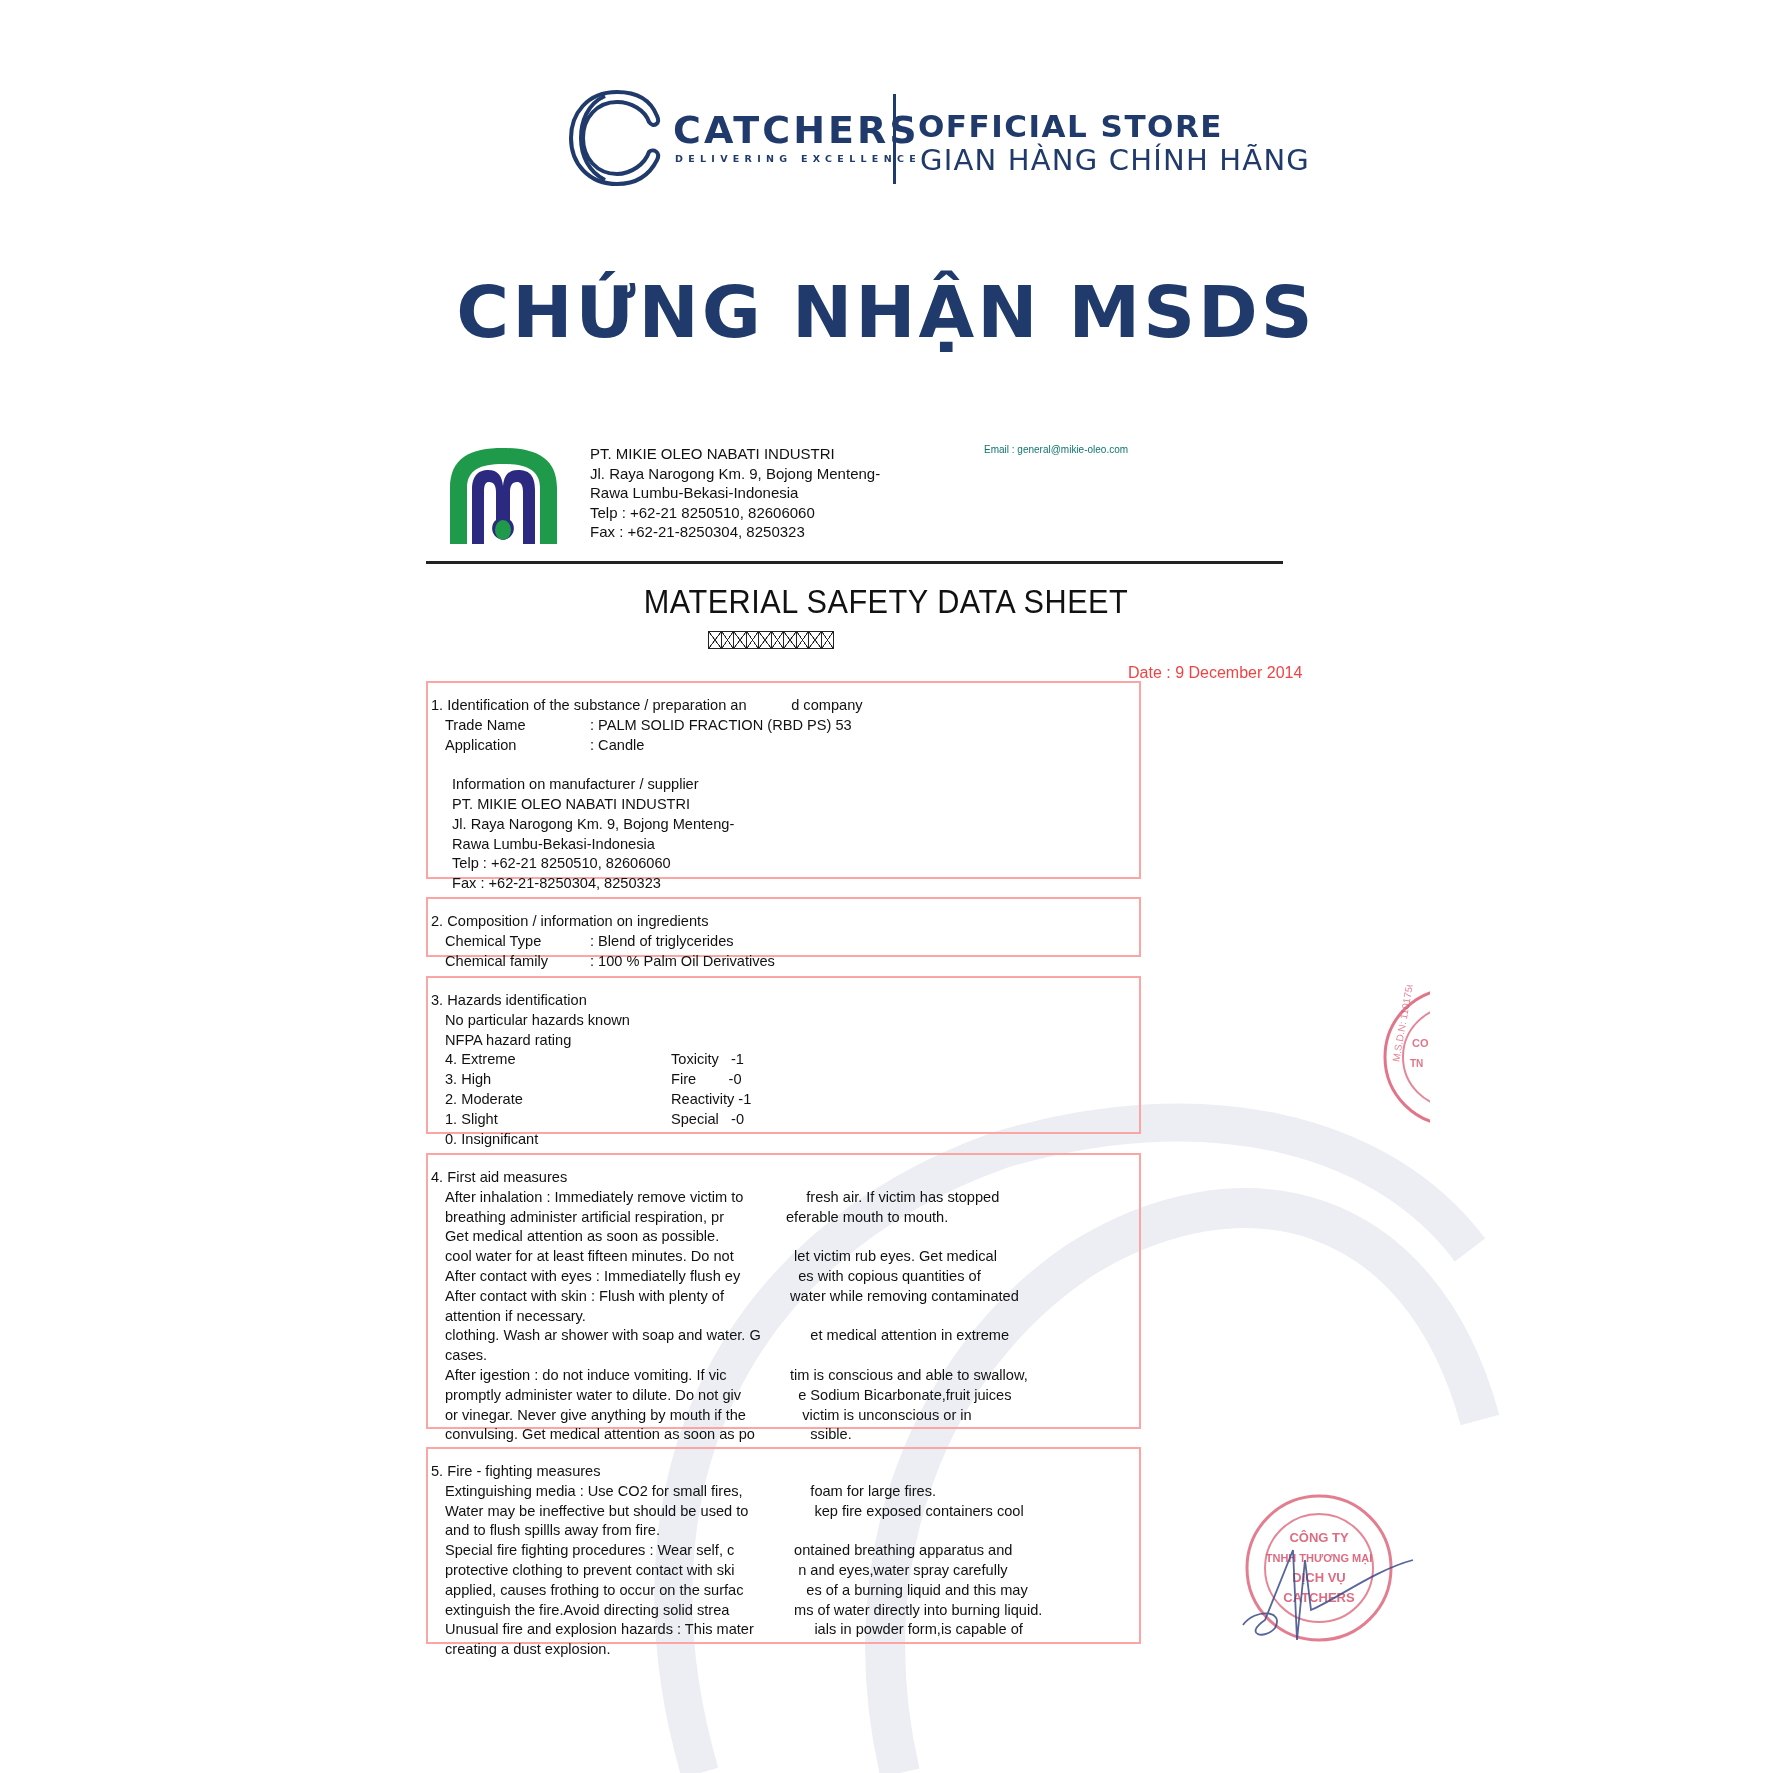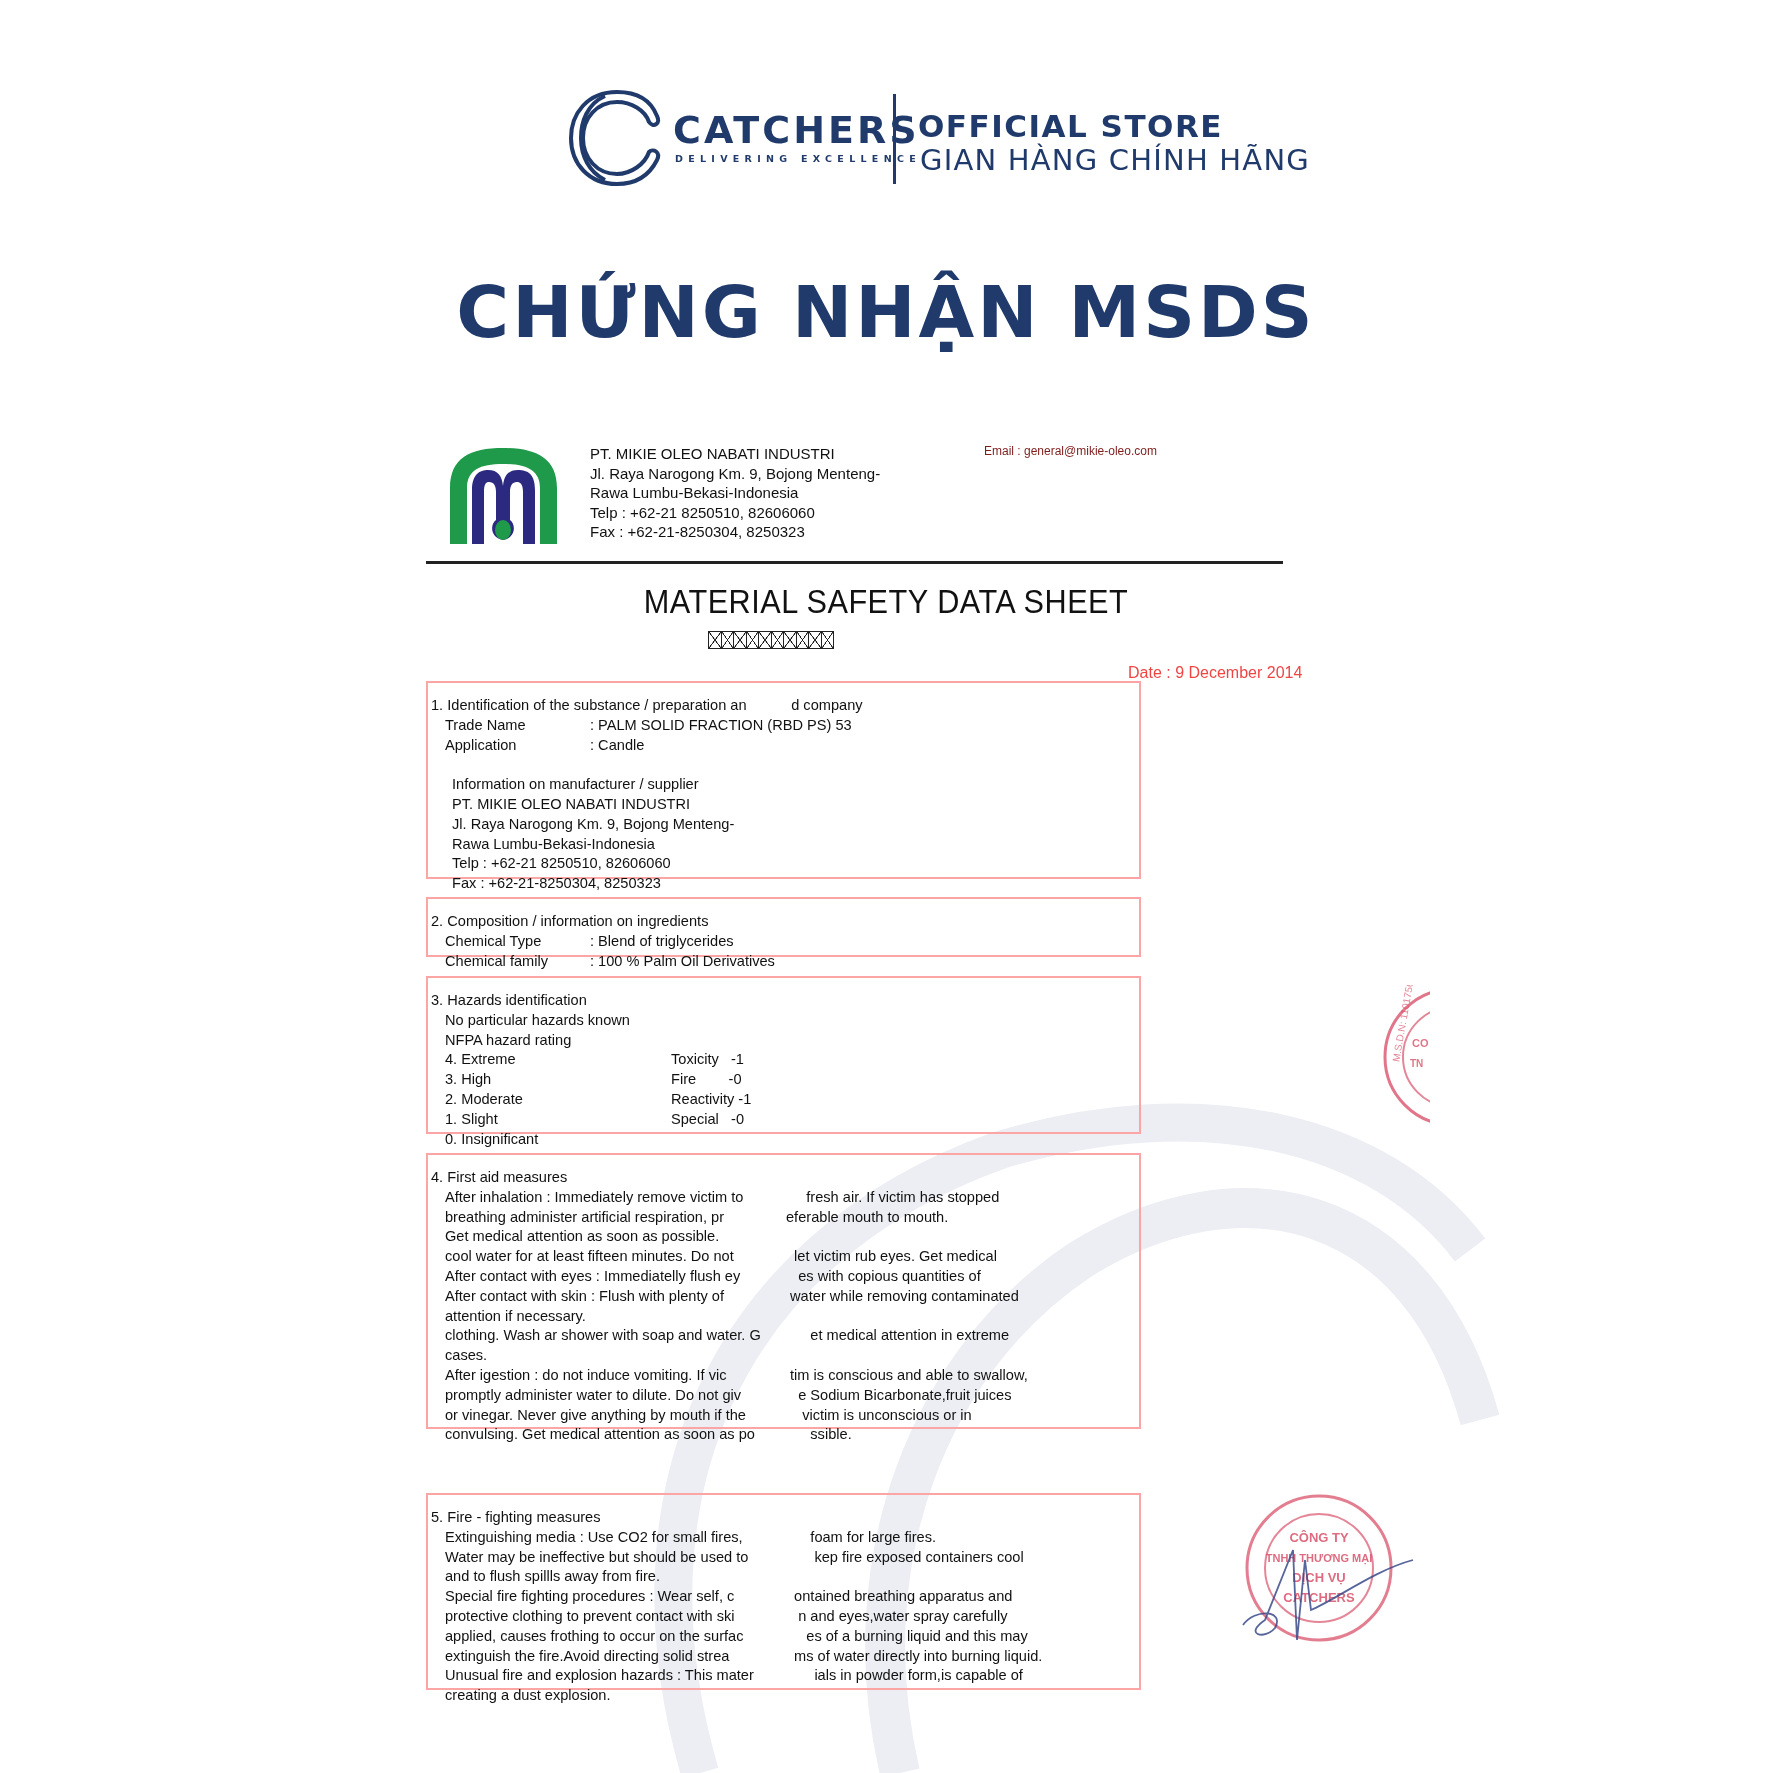--- a/index.html
+++ b/index.html
@@ -15,21 +15,21 @@
   .brand-tag { left:675px; top:153px; font-size:9.5px; font-weight:700; letter-spacing:5.3px; color:#1f3a6b; font-family:"DejaVu Sans", sans-serif; }
   .brand-divider { left:893px; top:94px; width:3px; height:90px; background:#1f3a6b; }
   .store-title { left:918px; top:108px; font-size:31px; font-weight:700; letter-spacing:1.5px; color:#1f3a6b; font-family:"DejaVu Sans", sans-serif; }
   .store-sub { left:920px; top:143px; font-size:29px; letter-spacing:1.2px; color:#1f3a6b; font-family:"DejaVu Sans", sans-serif; }
 
   .main-title { left:0; width:1772px; top:270px; text-align:center; font-size:72px; font-weight:700; color:#1f3a6b; letter-spacing:3px; font-family:"DejaVu Sans", sans-serif; }
 
   
   .co-logo { left:450px; top:448px; width:107px; height:96px; }
   .co-info { left:590px; top:444px; font-size:15px; line-height:19.6px; font-family:"Liberation Sans", sans-serif; color:#111; }
-  .co-email { left:984px; top:444px; font-size:12px; color:#7f1d1d; }
+  .co-email { left:984px; top:444px; font-size:10px; color:#0f766e; }
   .head-rule { left:426px; top:561px; width:857px; height:3px; background:#222; }
 
   .doc-title { left:0; width:1772px; top:583px; text-align:center; font-size:33px; font-family:"Liberation Sans", sans-serif; letter-spacing:0.5px; color:#111; transform:scaleX(0.93); }
   .doc-sub { left:708px; top:631px; width:125px; height:18px; display:flex; }
   .doc-sub span { flex:1; border:1px solid #222; margin-right:-1px; background:
       linear-gradient(to top right, transparent 47%, #222 48%, #222 52%, transparent 53%),
       linear-gradient(to top left, transparent 47%, #222 48%, #222 52%, transparent 53%); }
   .date { left:1128px; top:664px; font-size:16px; color:#ef4444; }
 
   
@@ -161,21 +161,21 @@
   <div class="line fa ind1"><span class="l">After contact with skin : Flush with plenty of</span><span class="r"> water while removing contaminated</span></div>
   <div class="line fa ind1"><span class="l">attention if necessary.</span><span class="r"></span></div>
   <div class="line fa ind1"><span class="l">clothing. Wash ar shower with soap and water. G</span><span class="r">      et medical attention in extreme</span></div>
   <div class="line fa ind1"><span class="l">cases.</span><span class="r"></span></div>
   <div class="line fa ind1"><span class="l">After igestion : do not induce vomiting. If vic</span><span class="r"> tim is conscious and able to swallow,</span></div>
   <div class="line fa ind1"><span class="l">promptly administer water to dilute. Do not giv</span><span class="r">   e Sodium Bicarbonate,fruit juices</span></div>
   <div class="line fa ind1"><span class="l">or vinegar. Never give anything by mouth if the</span><span class="r">    victim is unconscious or in</span></div>
   <div class="line fa ind1"><span class="l">convulsing. Get medical attention as soon as po</span><span class="r">      ssible.</span></div>
 </div>
 
-<div class="box" style="top:1447px;height:197px;margin-top:46px;">
+<div class="box" style="top:1447px;height:197px;">
   <div class="line">5. Fire - fighting measures</div>
   <div class="line fa ind1"><span class="l">Extinguishing media : Use CO2 for small fires,</span><span class="r">      foam for large fires.</span></div>
   <div class="line fa ind1"><span class="l">Water may be ineffective but should be used to</span><span class="r">       kep fire exposed containers cool</span></div>
   <div class="line fa ind1"><span class="l">and to flush spillls away from fire.</span><span class="r"></span></div>
   <div class="line fa ind1"><span class="l">Special fire fighting procedures : Wear self, c</span><span class="r">  ontained breathing apparatus and</span></div>
   <div class="line fa ind1"><span class="l">protective clothing to prevent contact with ski</span><span class="r">   n and eyes,water spray carefully</span></div>
   <div class="line fa ind1"><span class="l">applied, causes frothing to occur on the surfac</span><span class="r">     es of a burning liquid and this may</span></div>
   <div class="line fa ind1"><span class="l">extinguish the fire.Avoid directing solid strea</span><span class="r">  ms of water directly into burning liquid.</span></div>
   <div class="line fa ind1"><span class="l">Unusual fire and explosion hazards : This mater</span><span class="r">       ials in powder form,is capable of</span></div>
   <div class="line fa ind1"><span class="l">creating a dust explosion.</span><span class="r"></span></div>

